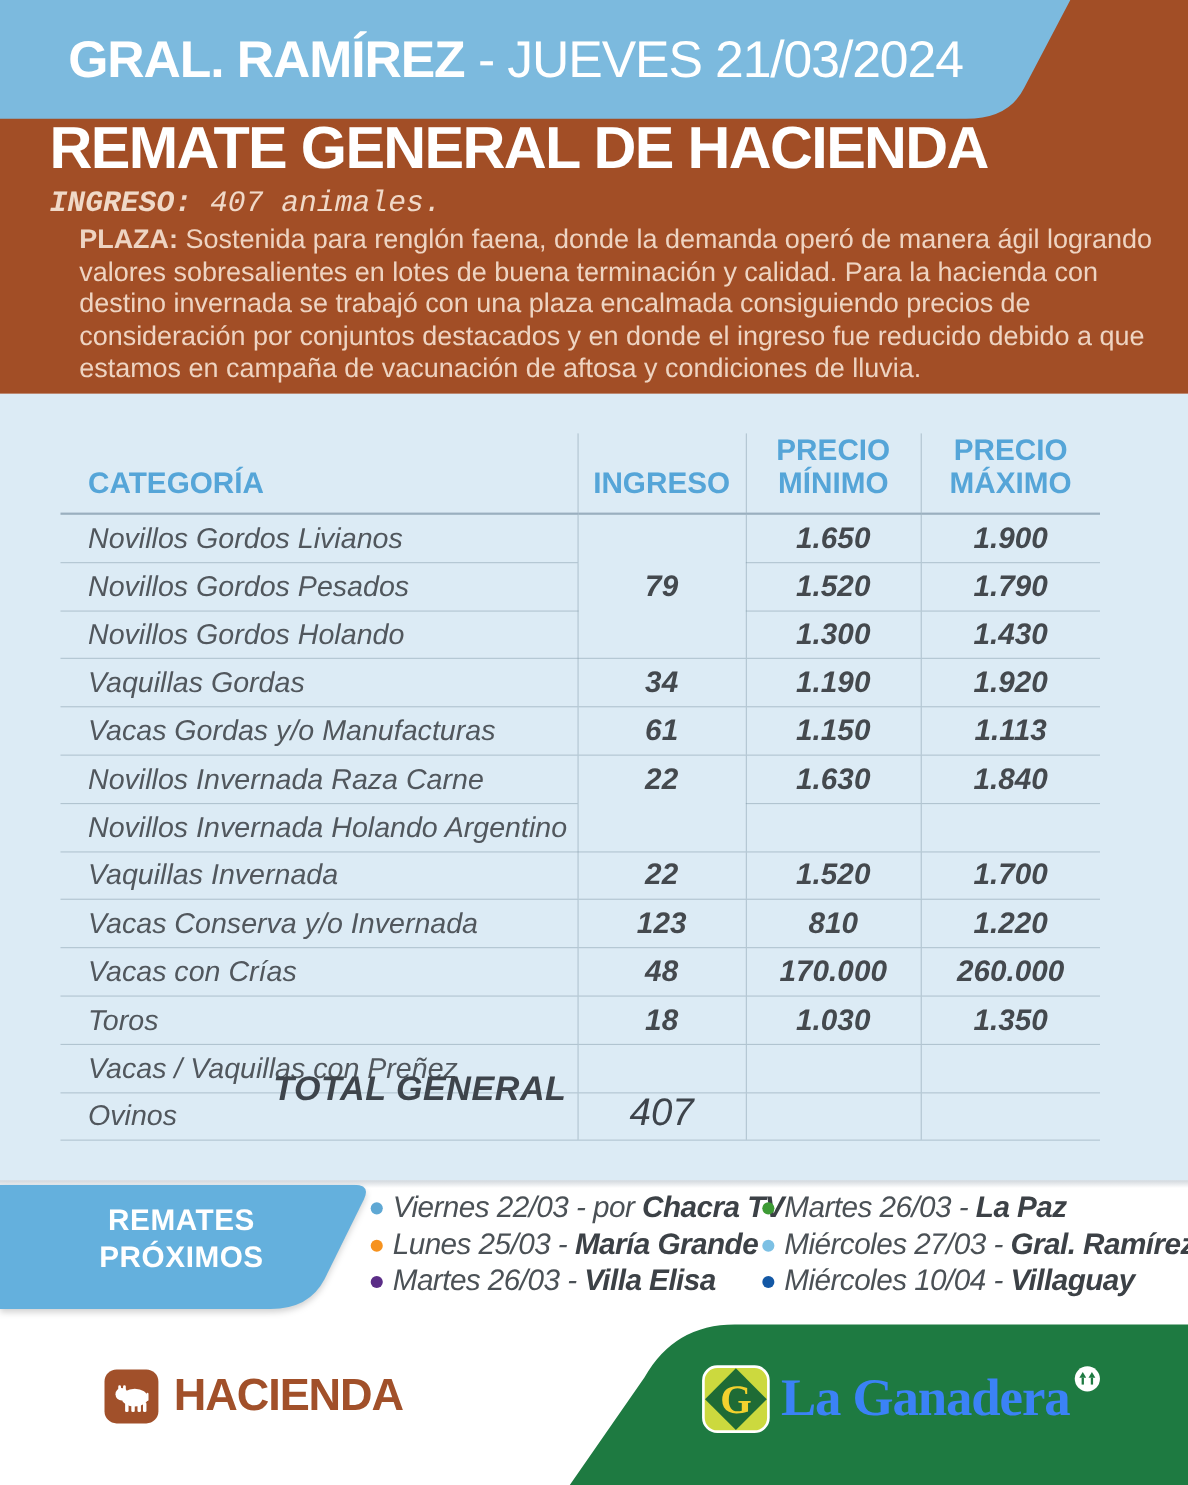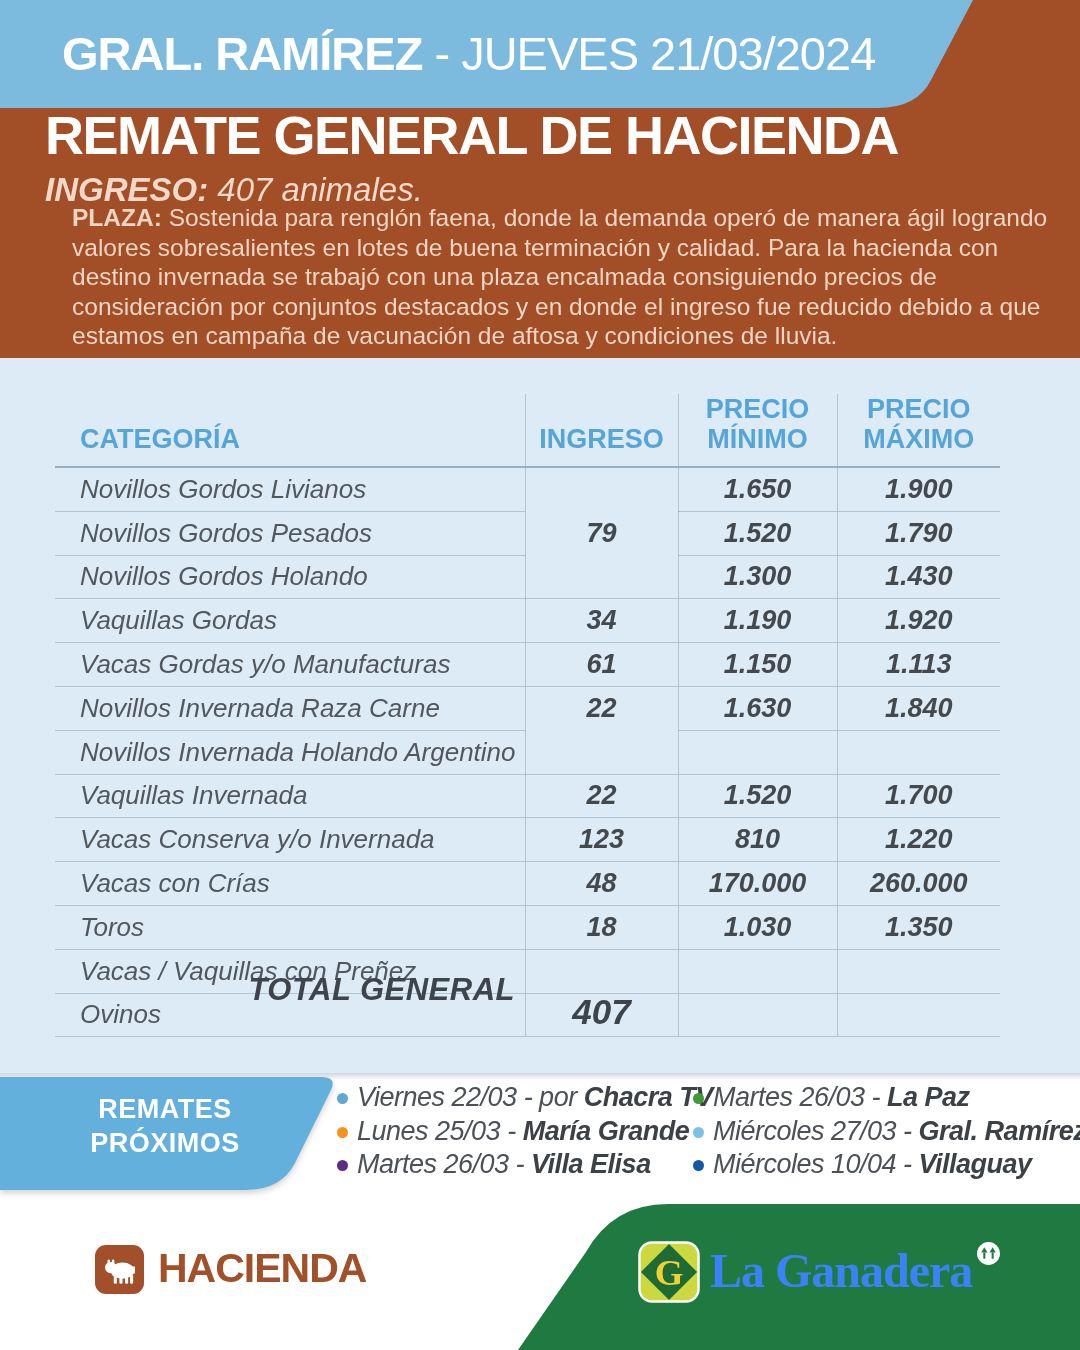--- a/index.html
+++ b/index.html
@@ -14,21 +14,21 @@
     position:absolute; left:62px; top:26px; width:960px;
     color:#ffffff; font-size:47px; white-space:nowrap; letter-spacing:-1px;
   }
   .topbar-text .loc { font-weight:bold; }
   .topbar-text .date { font-weight:normal; }
   .main-title {
     position:absolute; left:45px; top:104px; margin:0;
     color:#ffffff; font-size:54px; font-weight:bold; letter-spacing:-1.5px; white-space:nowrap;
   }
   .ingreso-line {
-    position:absolute; left:45px; top:171px; font-size:33px; color:#f0d9c8; font-style:italic;
+    position:absolute; left:45px; top:171px; font-size:27px; color:#f0d9c8; font-style:italic;font-family:Liberation Mono, monospace;
   }
   .ingreso-line .lbl { font-weight:bold; }
   .plaza-text {
     position:absolute; left:45px; top:203px; width:1002px;
     font-size:24.5px; line-height:29.5px; color:#eed4c2;margin-left:27px;
   }
   .plaza-text .lbl { font-weight:bold; }
   
   .table-panel { position:absolute; left:0; top:358px; width:1080px; height:715px; background:#dcebf5; }
   .panel-shadow { position:absolute; left:0; top:1073px; width:1080px; height:7px;
@@ -51,21 +51,21 @@
   table.prices .vline { border-left:1.5px solid rgba(125,148,163,0.45); }
   td.cat { text-align:left; padding-left:25px; color:#51575d; font-size:26px; }
   td.num { text-align:center; color:#44494e; font-size:27px;font-weight:bold; }
   td.vtop { vertical-align:top; line-height:41px; }
   .total-label {
     position:absolute; left:55px; top:972px; width:460px; text-align:right;
     font-size:31px; font-weight:bold; font-style:italic; color:#3e444b; letter-spacing:0.5px;
   }
   .total-value {
     position:absolute; left:525px; top:992px; width:153px; text-align:center;
-    font-size:35px; font-weight:bold; font-style:italic; color:#3e444b;
+    font-size:35px; font-weight:normal; font-style:italic; color:#3e444b;
   }
   
   .badge-svg { position:absolute; left:0; top:1077px; filter:drop-shadow(0 3px 3px rgba(0,0,0,0.18)); }
   .badge-text {
     position:absolute; left:60px; top:1092px; width:210px; text-align:center;
     color:#ffffff; font-size:27px; line-height:34px; font-weight:bold; letter-spacing:0.5px;
   }
   .events-col { position:absolute; top:1082px; }
   .events-col.c1 { left:337px; width:352px; }
   .events-col.c2 { left:693px; width:370px; }

